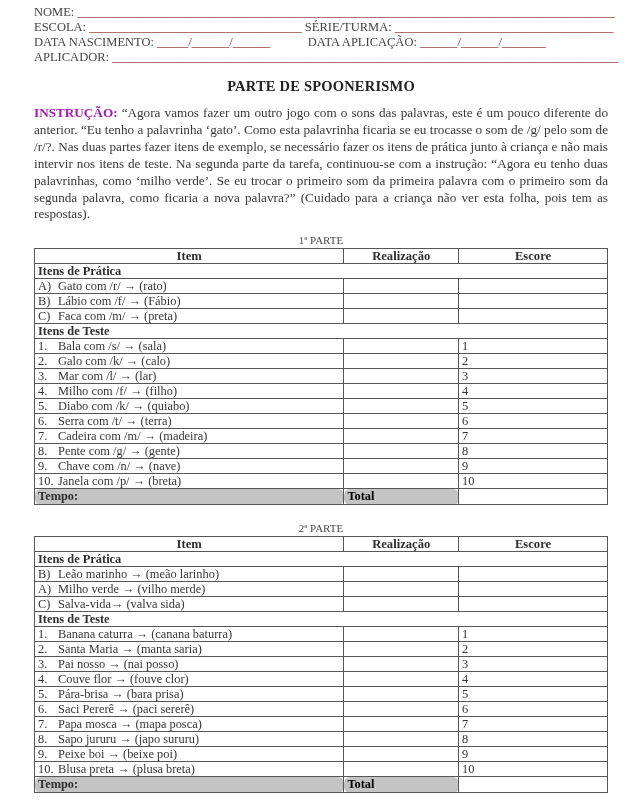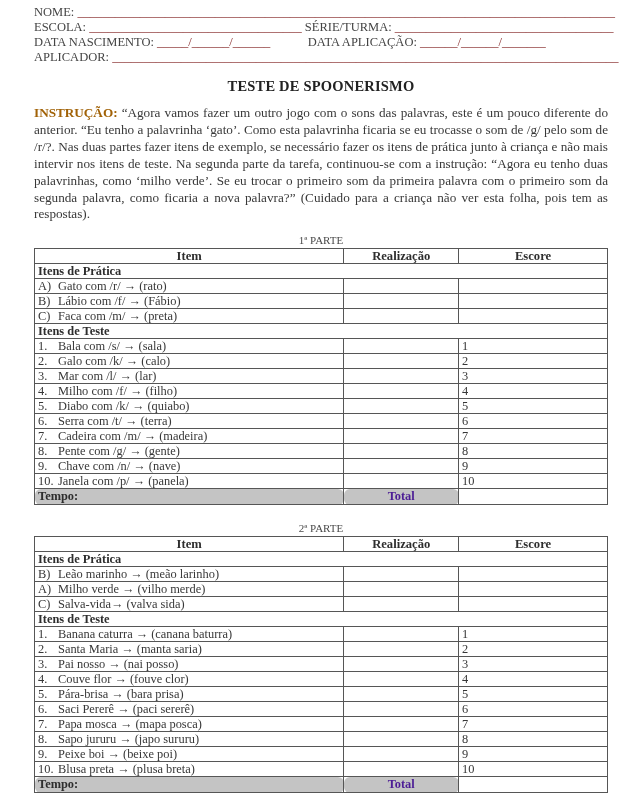--- a/index.html
+++ b/index.html
@@ -15,54 +15,54 @@
   .header-fields { margin-bottom:2px; }
   .field-line { font-size:12.5px; line-height:15px; white-space:pre-wrap; color:#444; }
   .field-label { white-space:pre; }
   .field-fill { white-space:pre-wrap; color:#7f1d1d; }
 
   
   .title { text-align:center; font-weight:bold; font-size:14.5px; margin:13px 0 10px 0; color:#222; letter-spacing:0.2px; }
 
   
   .instruction { font-size:13.2px; line-height:16.9px; text-align:justify; color:#383838; }
-  .instruction .instr-label { font-weight:bold; color:#a16207; }
+  .instruction .instr-label { font-weight:bold; color:#a21caf; }
 
   
   .part-caption { text-align:center; font-size:11px; margin:11px 0 2px 0; color:#4a4a4a; }
   .score-table { width:100%; border-collapse:collapse; table-layout:fixed; font-size:12.4px; color:#373737; margin-bottom:17px; }
   .col-item { width:54%; } .col-real { width:20%; } .col-escore { width:26%; }
   .score-table th, .score-table td {
     border:1px solid #565656;
     height:15px; line-height:13px;
     padding:0 3px;
     vertical-align:middle;
     overflow:hidden; white-space:nowrap;
   }
   .score-table th { font-weight:bold; text-align:center; font-size:12.6px; color:#2e2e2e; }
   .section-cell { font-weight:bold; color:#2e2e2e; }
   .item-cell { padding-left:20px; }
   .item-label { display:inline-block; min-width:20px; }
   .escore-cell { padding-left:5px; }
   .footer-row td { height:16px;border-radius:6px; }
   .tempo-cell { font-weight:bold; background:#c4c4c4; color:#2e2e2e; }
-  .total-cell { font-weight:bold; background:#c4c4c4; color:#4c1d95; text-align:center; padding-right:5px; }
+  .total-cell { font-weight:bold; background:#c4c4c4; color:#000000; text-align:left; padding-right:5px; }
   .footer-escore-cell { background:#fff; }
 </style>
 </head>
 <body>
 
 <div class="page">
   <div class="header-fields">
       <div class="field-line"><span class="field-label">NOME: </span><span class="field-fill">______________________________________________________________________________________</span></div>
       <div class="field-line"><span class="field-label">ESCOLA: </span><span class="field-fill">__________________________________</span><span class="field-label"> SÉRIE/TURMA: </span><span class="field-fill">___________________________________</span></div>
       <div class="field-line"><span class="field-label">DATA NASCIMENTO: </span><span class="field-fill">_____/______/______            </span><span class="field-label">DATA APLICAÇÃO: </span><span class="field-fill">______/______/_______</span></div>
       <div class="field-line"><span class="field-label">APLICADOR: </span><span class="field-fill">_________________________________________________________________________________</span></div>
     </div>
-  <div class="title">TESTE DE SPOONERISMO</div>
+  <div class="title">PARTE DE SPOONERISMO</div>
   <p class="instruction"><span class="instr-label">INSTRUÇÃO:</span><span> “Agora vamos fazer um outro jogo com o sons das palavras, este é um pouco diferente do anterior. “Eu tenho a palavrinha ‘gato’. Como esta palavrinha ficaria se eu trocasse o som de /g/ pelo som de /r/?. Nas duas partes fazer itens de exemplo, se necessário fazer os itens de prática junto à criança e não mais intervir nos itens de teste. Na segunda parte da tarefa, continuou-se com a instrução: “Agora eu tenho duas palavrinhas, como ‘milho verde’. Se eu trocar o primeiro som da primeira palavra com o primeiro som da segunda palavra, como ficaria a nova palavra?” (Cuidado para a criança não ver esta folha, pois tem as respostas).</span></p>
   <div class="parts">
       <div class="part-caption">1ª PARTE</div>
       <table class="score-table">
         <colgroup>
           <col class="col-item">
           <col class="col-real">
           <col class="col-escore">
         </colgroup>
         <tbody>
@@ -131,21 +131,21 @@
             <td class="item-cell"><span class="item-label">8.</span><span class="item-text">Pente com /g/ → (gente)</span></td>
             <td class="real-cell"></td>
             <td class="escore-cell">8</td>
           </tr>
           <tr class="item-row">
             <td class="item-cell"><span class="item-label">9.</span><span class="item-text">Chave com /n/ → (nave)</span></td>
             <td class="real-cell"></td>
             <td class="escore-cell">9</td>
           </tr>
           <tr class="item-row">
-            <td class="item-cell"><span class="item-label">10.</span><span class="item-text">Janela com /p/ → (panela)</span></td>
+            <td class="item-cell"><span class="item-label">10.</span><span class="item-text">Janela com /p/ → (breta)</span></td>
             <td class="real-cell"></td>
             <td class="escore-cell">10</td>
           </tr>
           <tr class="footer-row">
             <td class="tempo-cell">Tempo:</td>
             <td class="total-cell">Total</td>
             <td class="footer-escore-cell"></td>
           </tr>
         </tbody>
       </table>

